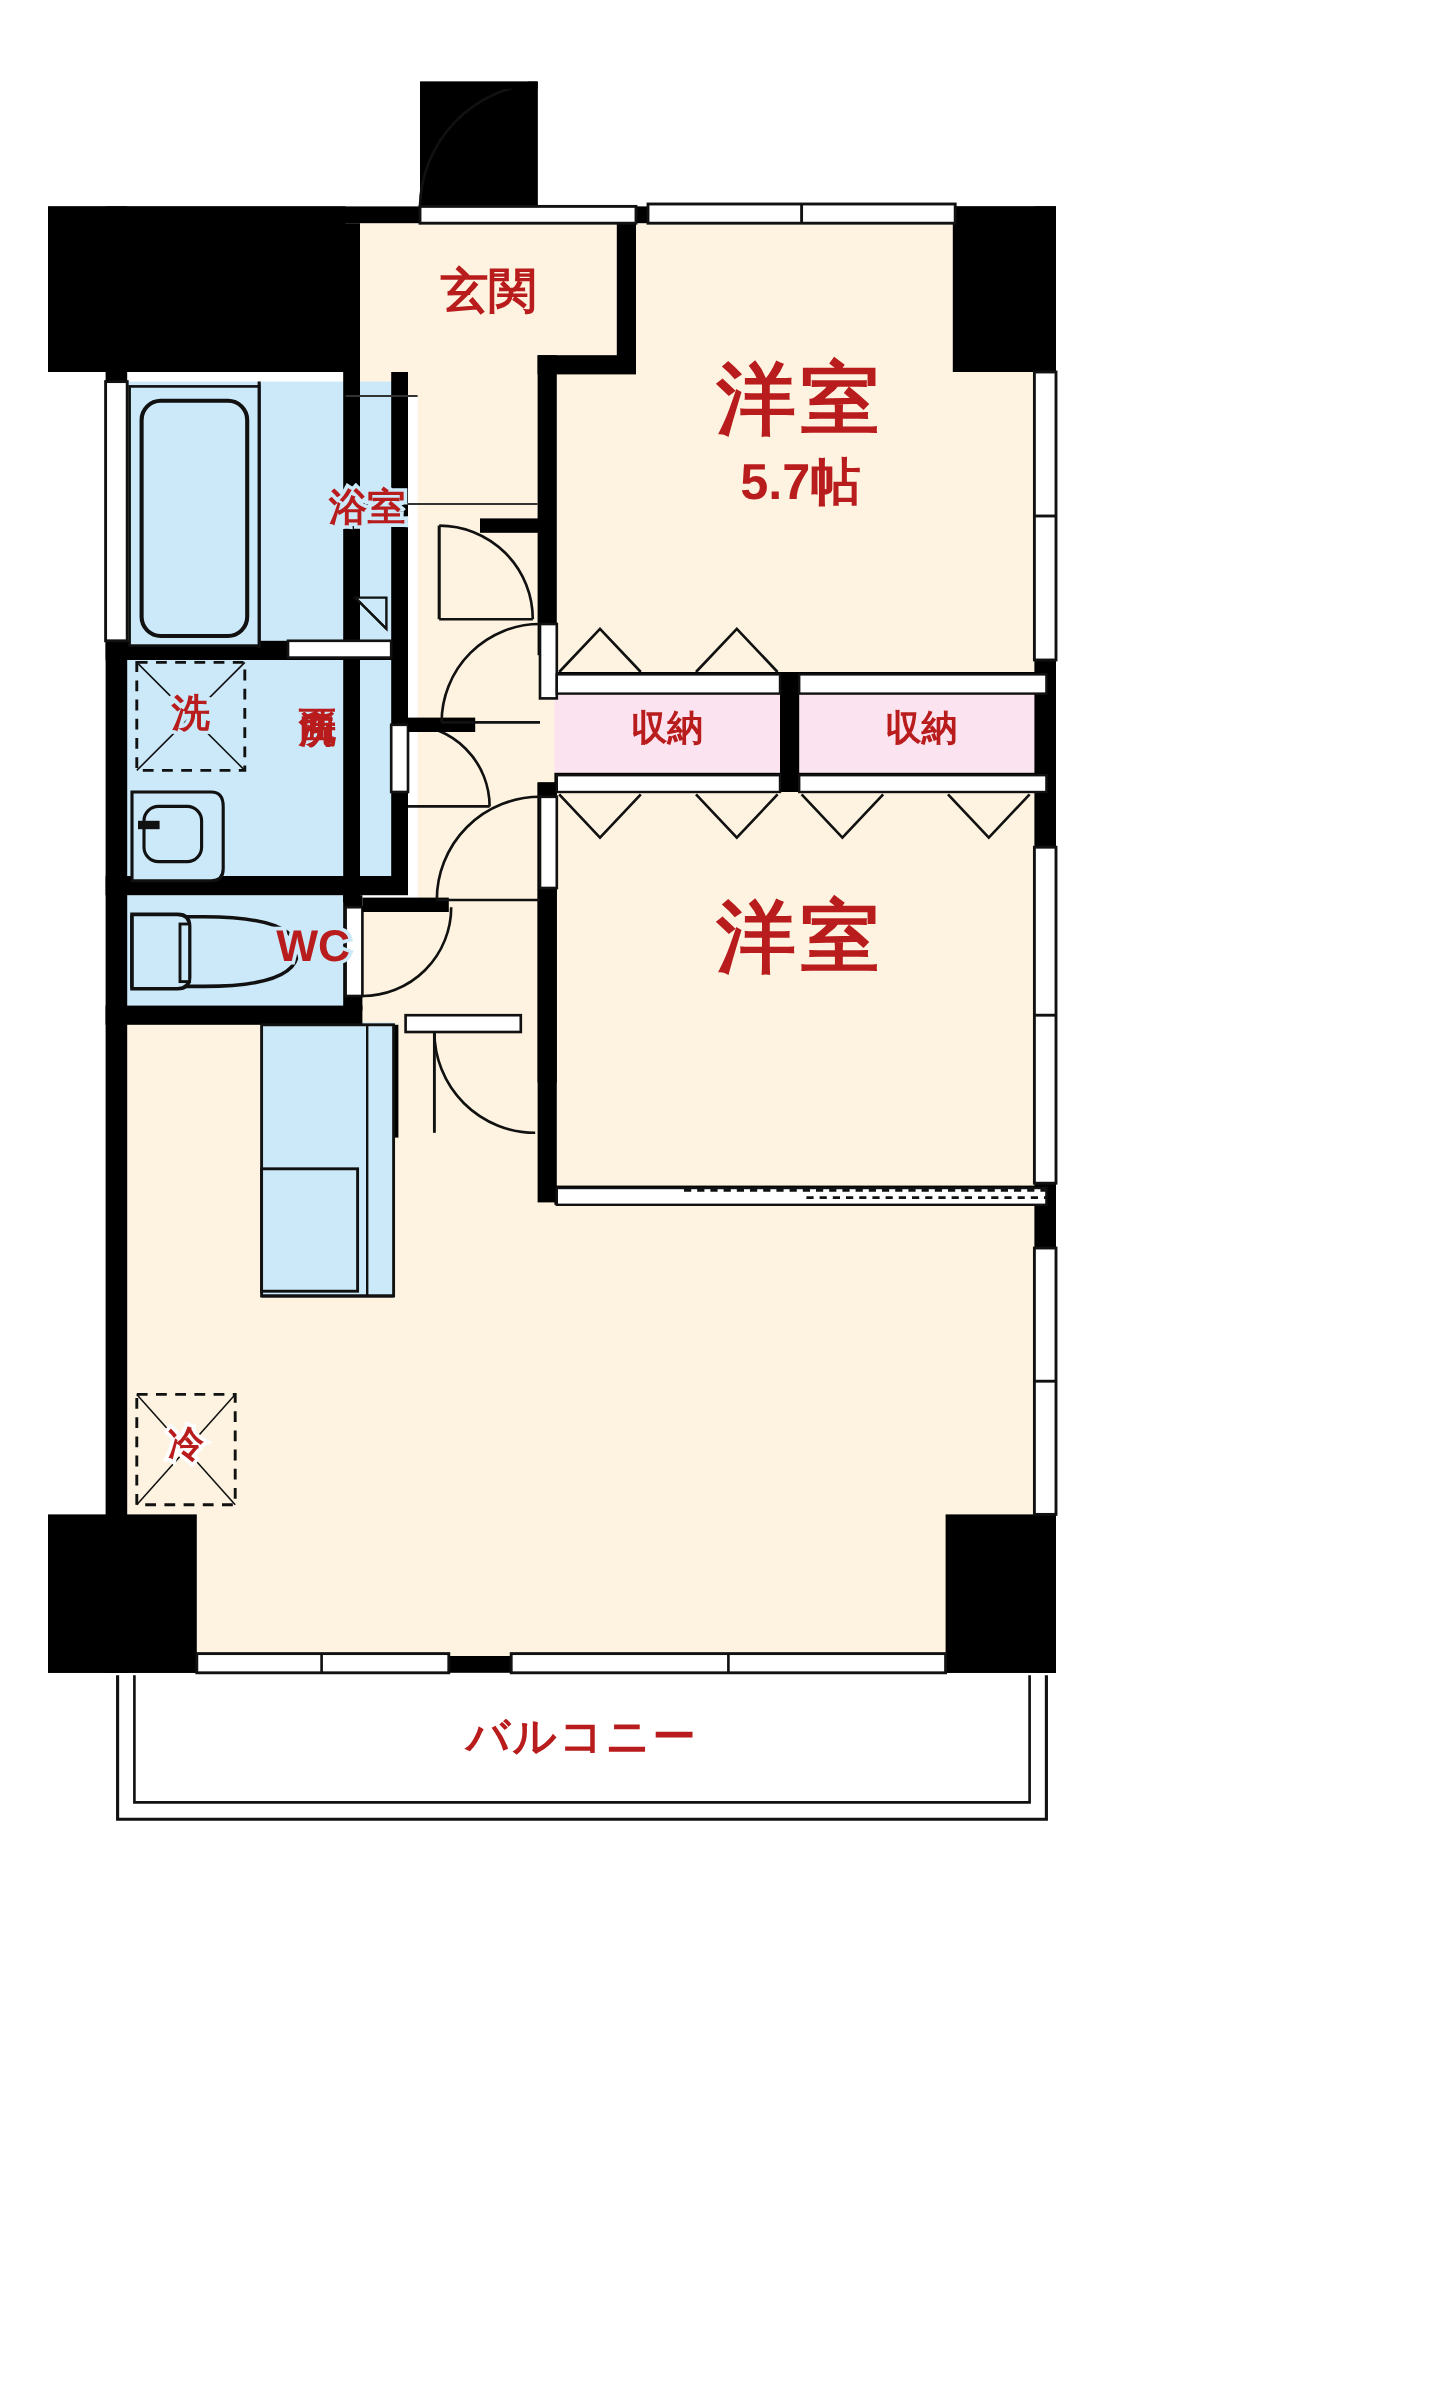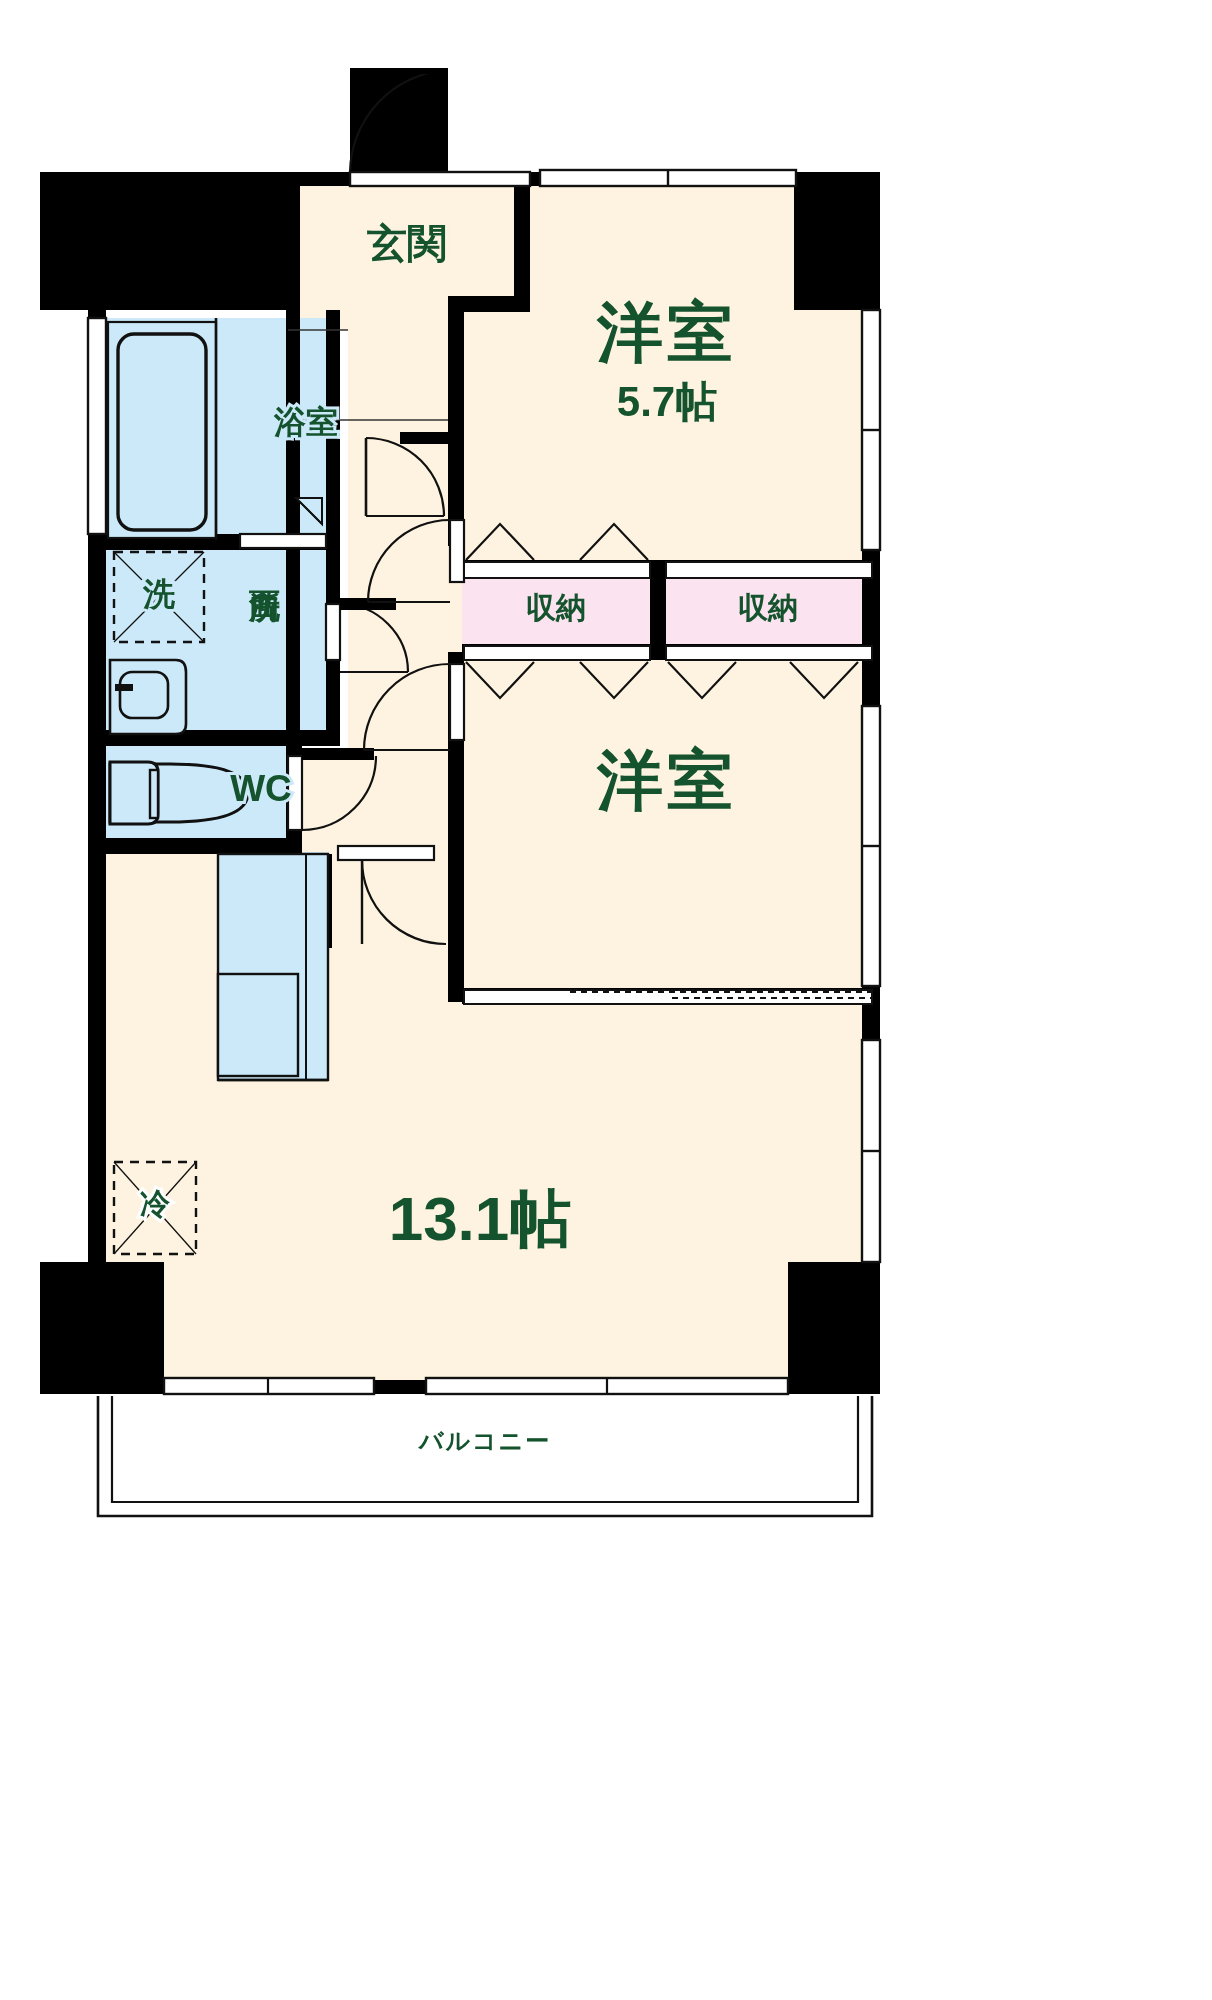--- a/index.html
+++ b/index.html
@@ -6,21 +6,21 @@
   body{width:1212px;height:2000px;font-family:"Liberation Sans","DejaVu Sans",sans-serif;overflow:hidden;}
   #stage{position:relative;width:1212px;height:2000px;background:#fff;}
 
   
   .ab{position:absolute;box-sizing:border-box;}
   .wall{background:#000;}
   .room-floor{background:#fdf3e0;}
   .wet{background:#cbe9f8;}
   .closet{background:#fbe4ef;}
 
-  .lbl{position:absolute;color:#14532d;font-weight:bold;text-align:center;
+  .lbl{position:absolute;color:#b91c1c;font-weight:bold;text-align:center;
        white-space:nowrap;line-height:1.05;
        -webkit-text-stroke:6px #fdf3e0;paint-order:stroke fill;}
   .lbl.on-wet{-webkit-text-stroke-color:#cbe9f8;}
   .lbl.on-closet{-webkit-text-stroke-color:#fbe4ef;}
   .lbl.on-white{-webkit-text-stroke-color:#ffffff;}
   .lbl span{position:relative;}
 
   .vlabel{writing-mode:vertical-rl;text-orientation:upright;}
 
   svg.ov{position:absolute;left:0;top:0;width:1212px;height:2000px;pointer-events:none;}
@@ -265,25 +265,22 @@
     <span>収納</span>
   </div>
   <div class="lbl on-closet" style="left:664px;top:592px;width:208px;font-size:30px;">
     <span>収納</span>
   </div>
 
   <div class="lbl" style="left:462px;top:746px;width:410px;font-size:66px;letter-spacing:4px;">
     <span>洋室</span>
   </div>
 
-  <div class="lbl" style="left:300px;top:1186px;width:360px;font-size:62px;">
-    <span>13.1帖</span>
-  </div>
 
   <div class="lbl on-white" style="left:114px;top:1188px;width:82px;font-size:30px;">
     <span>冷</span>
   </div>
 
-  <div class="lbl on-white" style="left:250px;top:1428px;width:470px;font-size:24px;letter-spacing:2px;text-align:center;">
+  <div class="lbl on-white" style="left:250px;top:1428px;width:470px;font-size:36px;letter-spacing:2px;text-align:center;">
     <span>バルコニー</span>
   </div>
 
 </div>
 
 </body></html>

